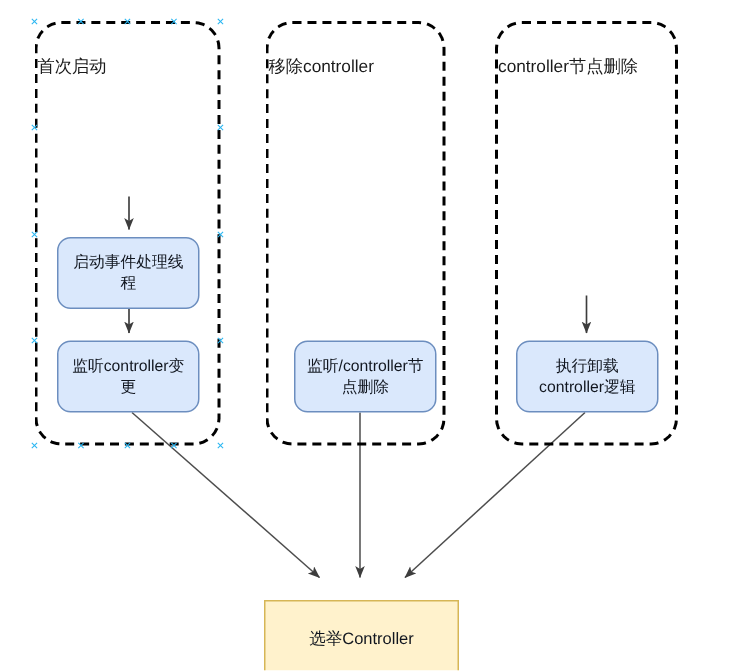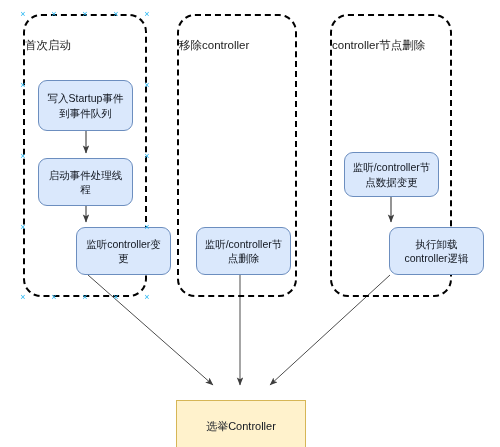--- a/index.html
+++ b/index.html
@@ -130,29 +130,26 @@
 
     <g>
       <line x1="390" y1="275" x2="270" y2="385" stroke="#4d4d4d" stroke-width="1.0" marker-end="url(#arrowhead)"></line>
     </g>
   </svg>
 
   <div class="container" style="left:23px; top:14px; width:124px; height:283px;">
     <div class="container-title">首次启动</div>
   </div>
 
-  <div class="node blue" style="left:38px; top:80px; width:95px; height:51px;">
-    <span>写入Startup事件到事件队列</span>
-  </div>
 
   <div class="node blue" style="left:38px; top:158px; width:95px; height:48px;justify-content:center;">
     <span>启动事件处理线程</span>
   </div>
 
-  <div class="node blue" style="left:38px; top:227px; width:95px; height:48px;margin-left:38px;">
+  <div class="node blue" style="left:38px; top:227px; width:95px; height:48px;">
     <span>监听controller变更</span>
   </div>
 
   <div class="handle" style="left:23px;  top:14px;"></div>
   <div class="handle" style="left:54px;  top:14px;"></div>
   <div class="handle" style="left:85px;  top:14px;"></div>
   <div class="handle" style="left:116px; top:14px;"></div>
   <div class="handle" style="left:147px; top:14px;"></div>
 
   <div class="handle" style="left:23px;  top:85px;"></div>
@@ -174,25 +171,22 @@
   </div>
 
   <div class="node blue" style="left:196px; top:227px; width:95px; height:48px;">
     <span>监听/controller节点删除</span>
   </div>
 
   <div class="container" style="left:330px; top:14px; width:122px; height:283px;">
     <div class="container-title">controller节点删除</div>
   </div>
 
-  <div class="node blue" style="left:344px; top:152px; width:95px; height:45px;">
-    <span>监听/controller节点数据变更</span>
-  </div>
 
-  <div class="node blue" style="left:344px; top:227px; width:95px; height:48px;margin-left:45px;">
+  <div class="node blue" style="left:344px; top:227px; width:95px; height:48px;">
     <span>执行卸载controller逻辑</span>
   </div>
 
   <div class="node cream" style="left:176px; top:400px; width:130px; height:52px;">
     <span>选举Controller</span>
   </div>
 
 </div>
 
 </body></html>

